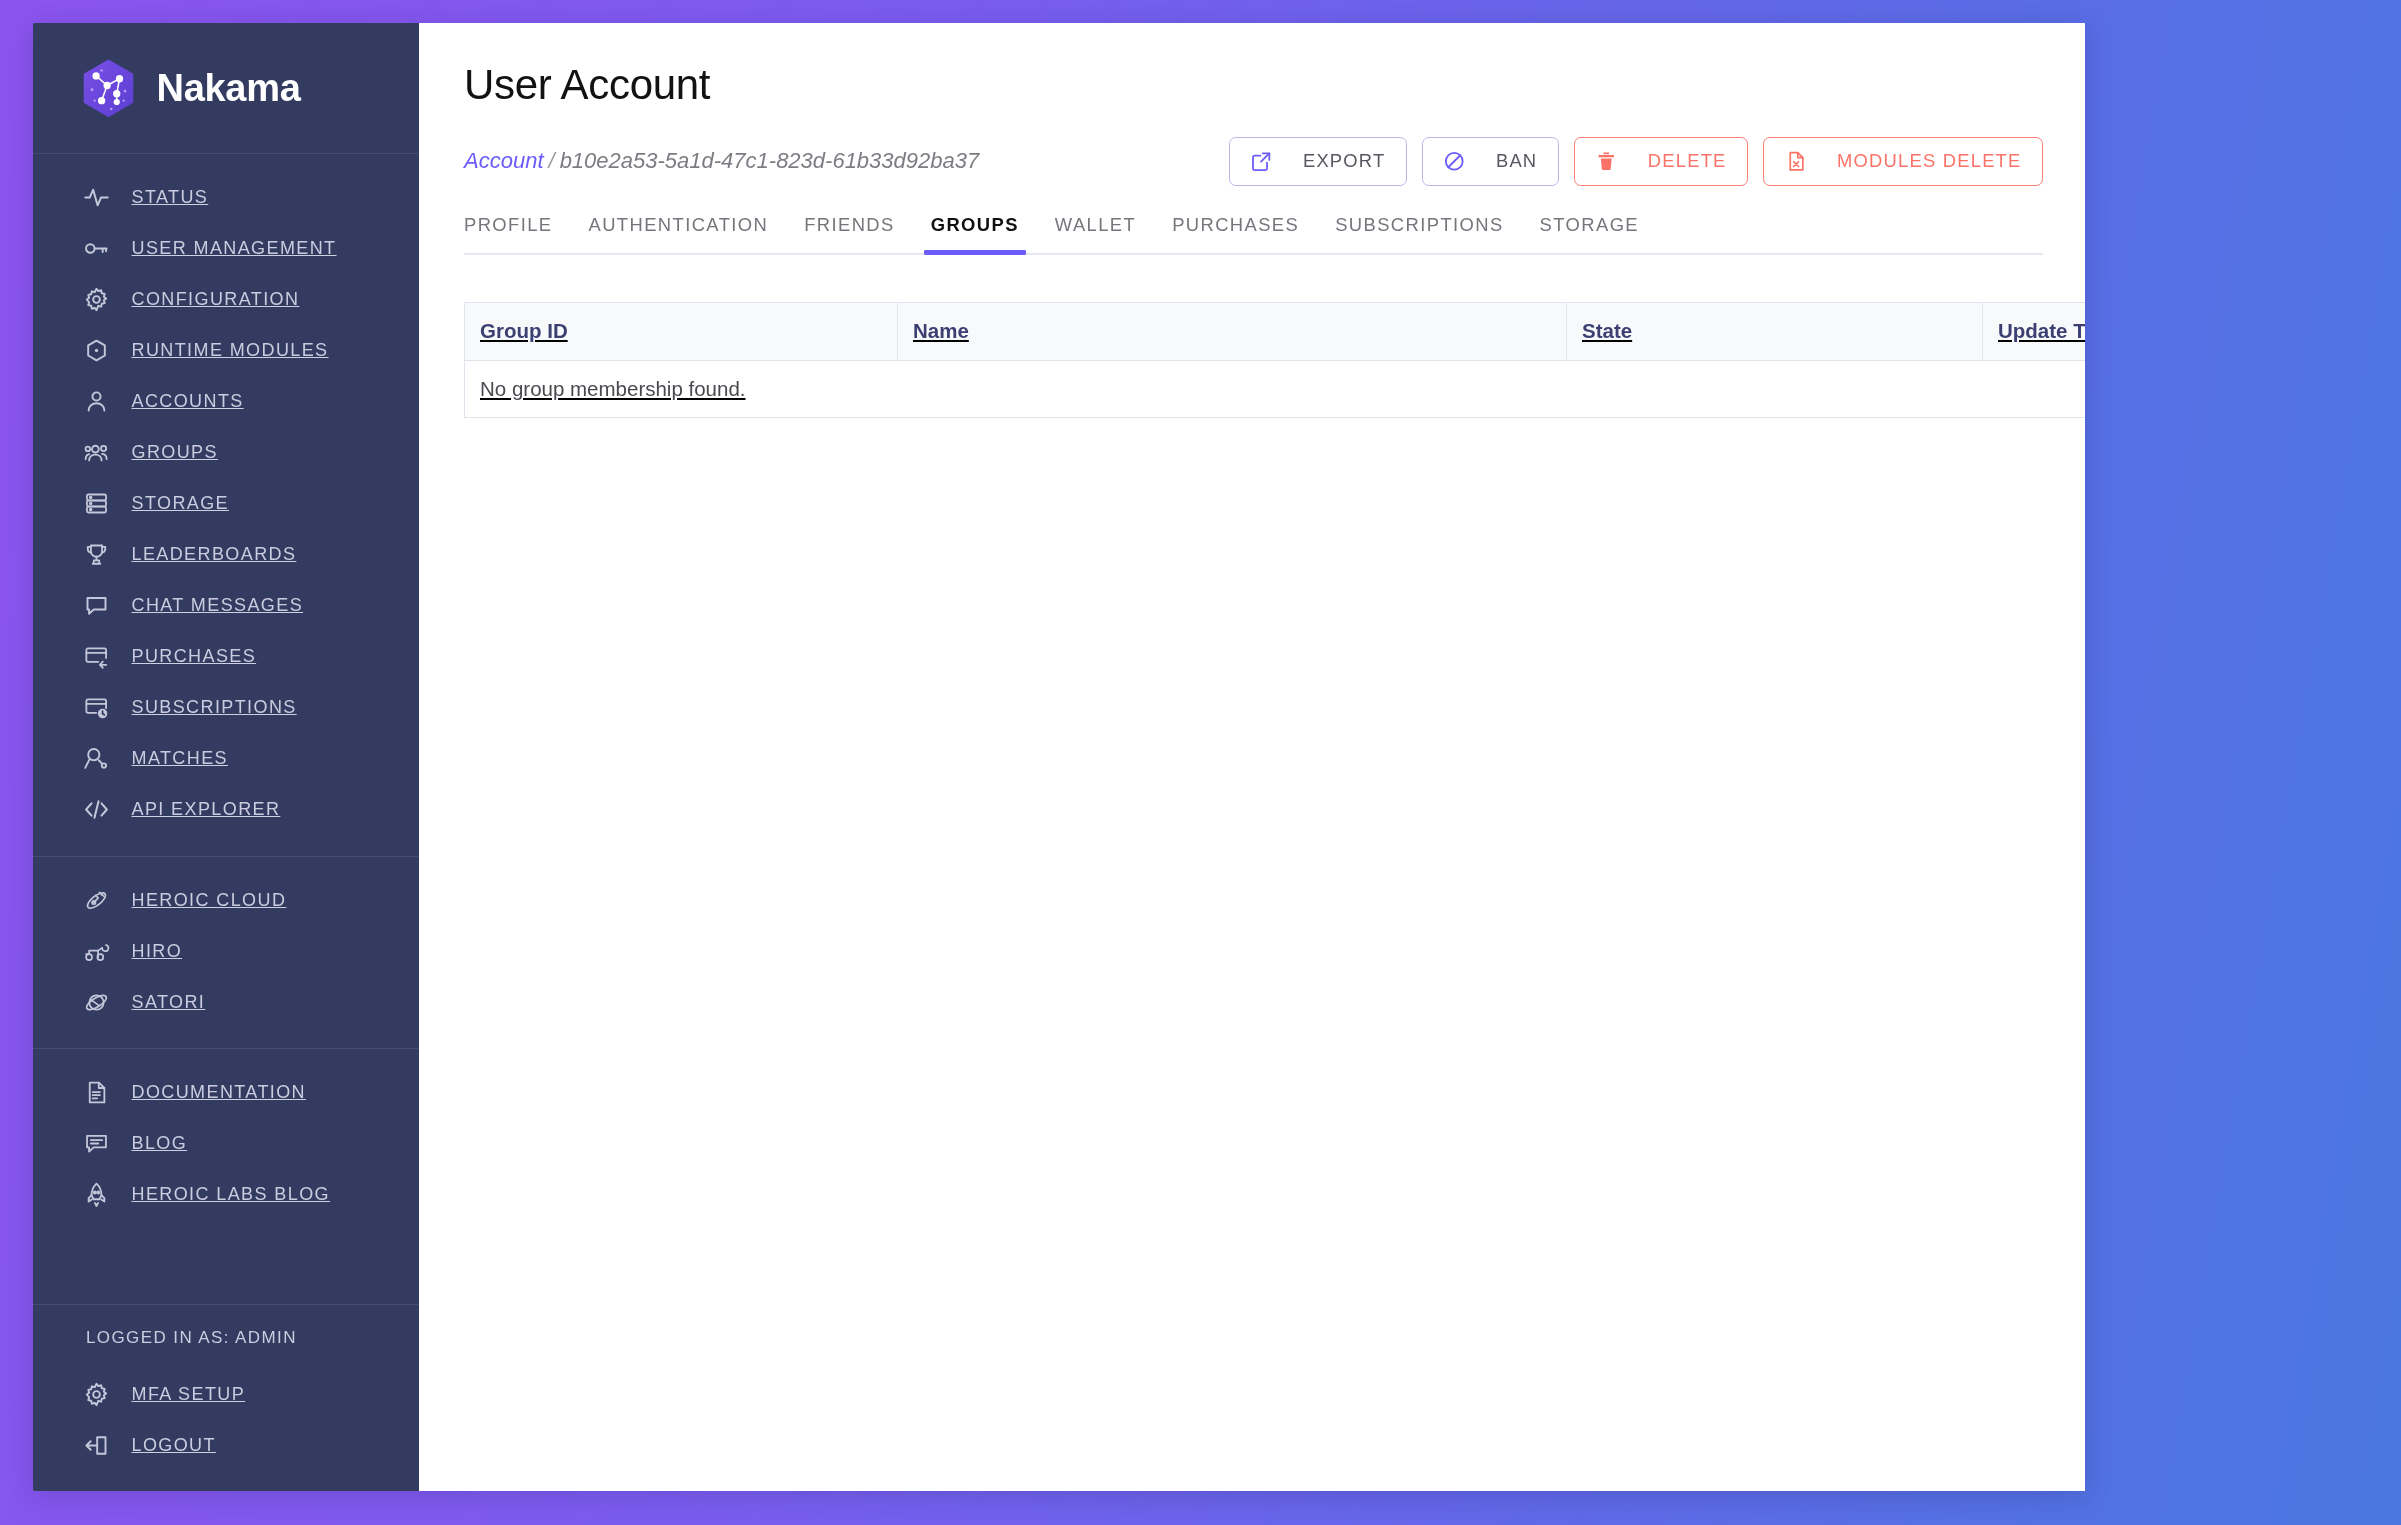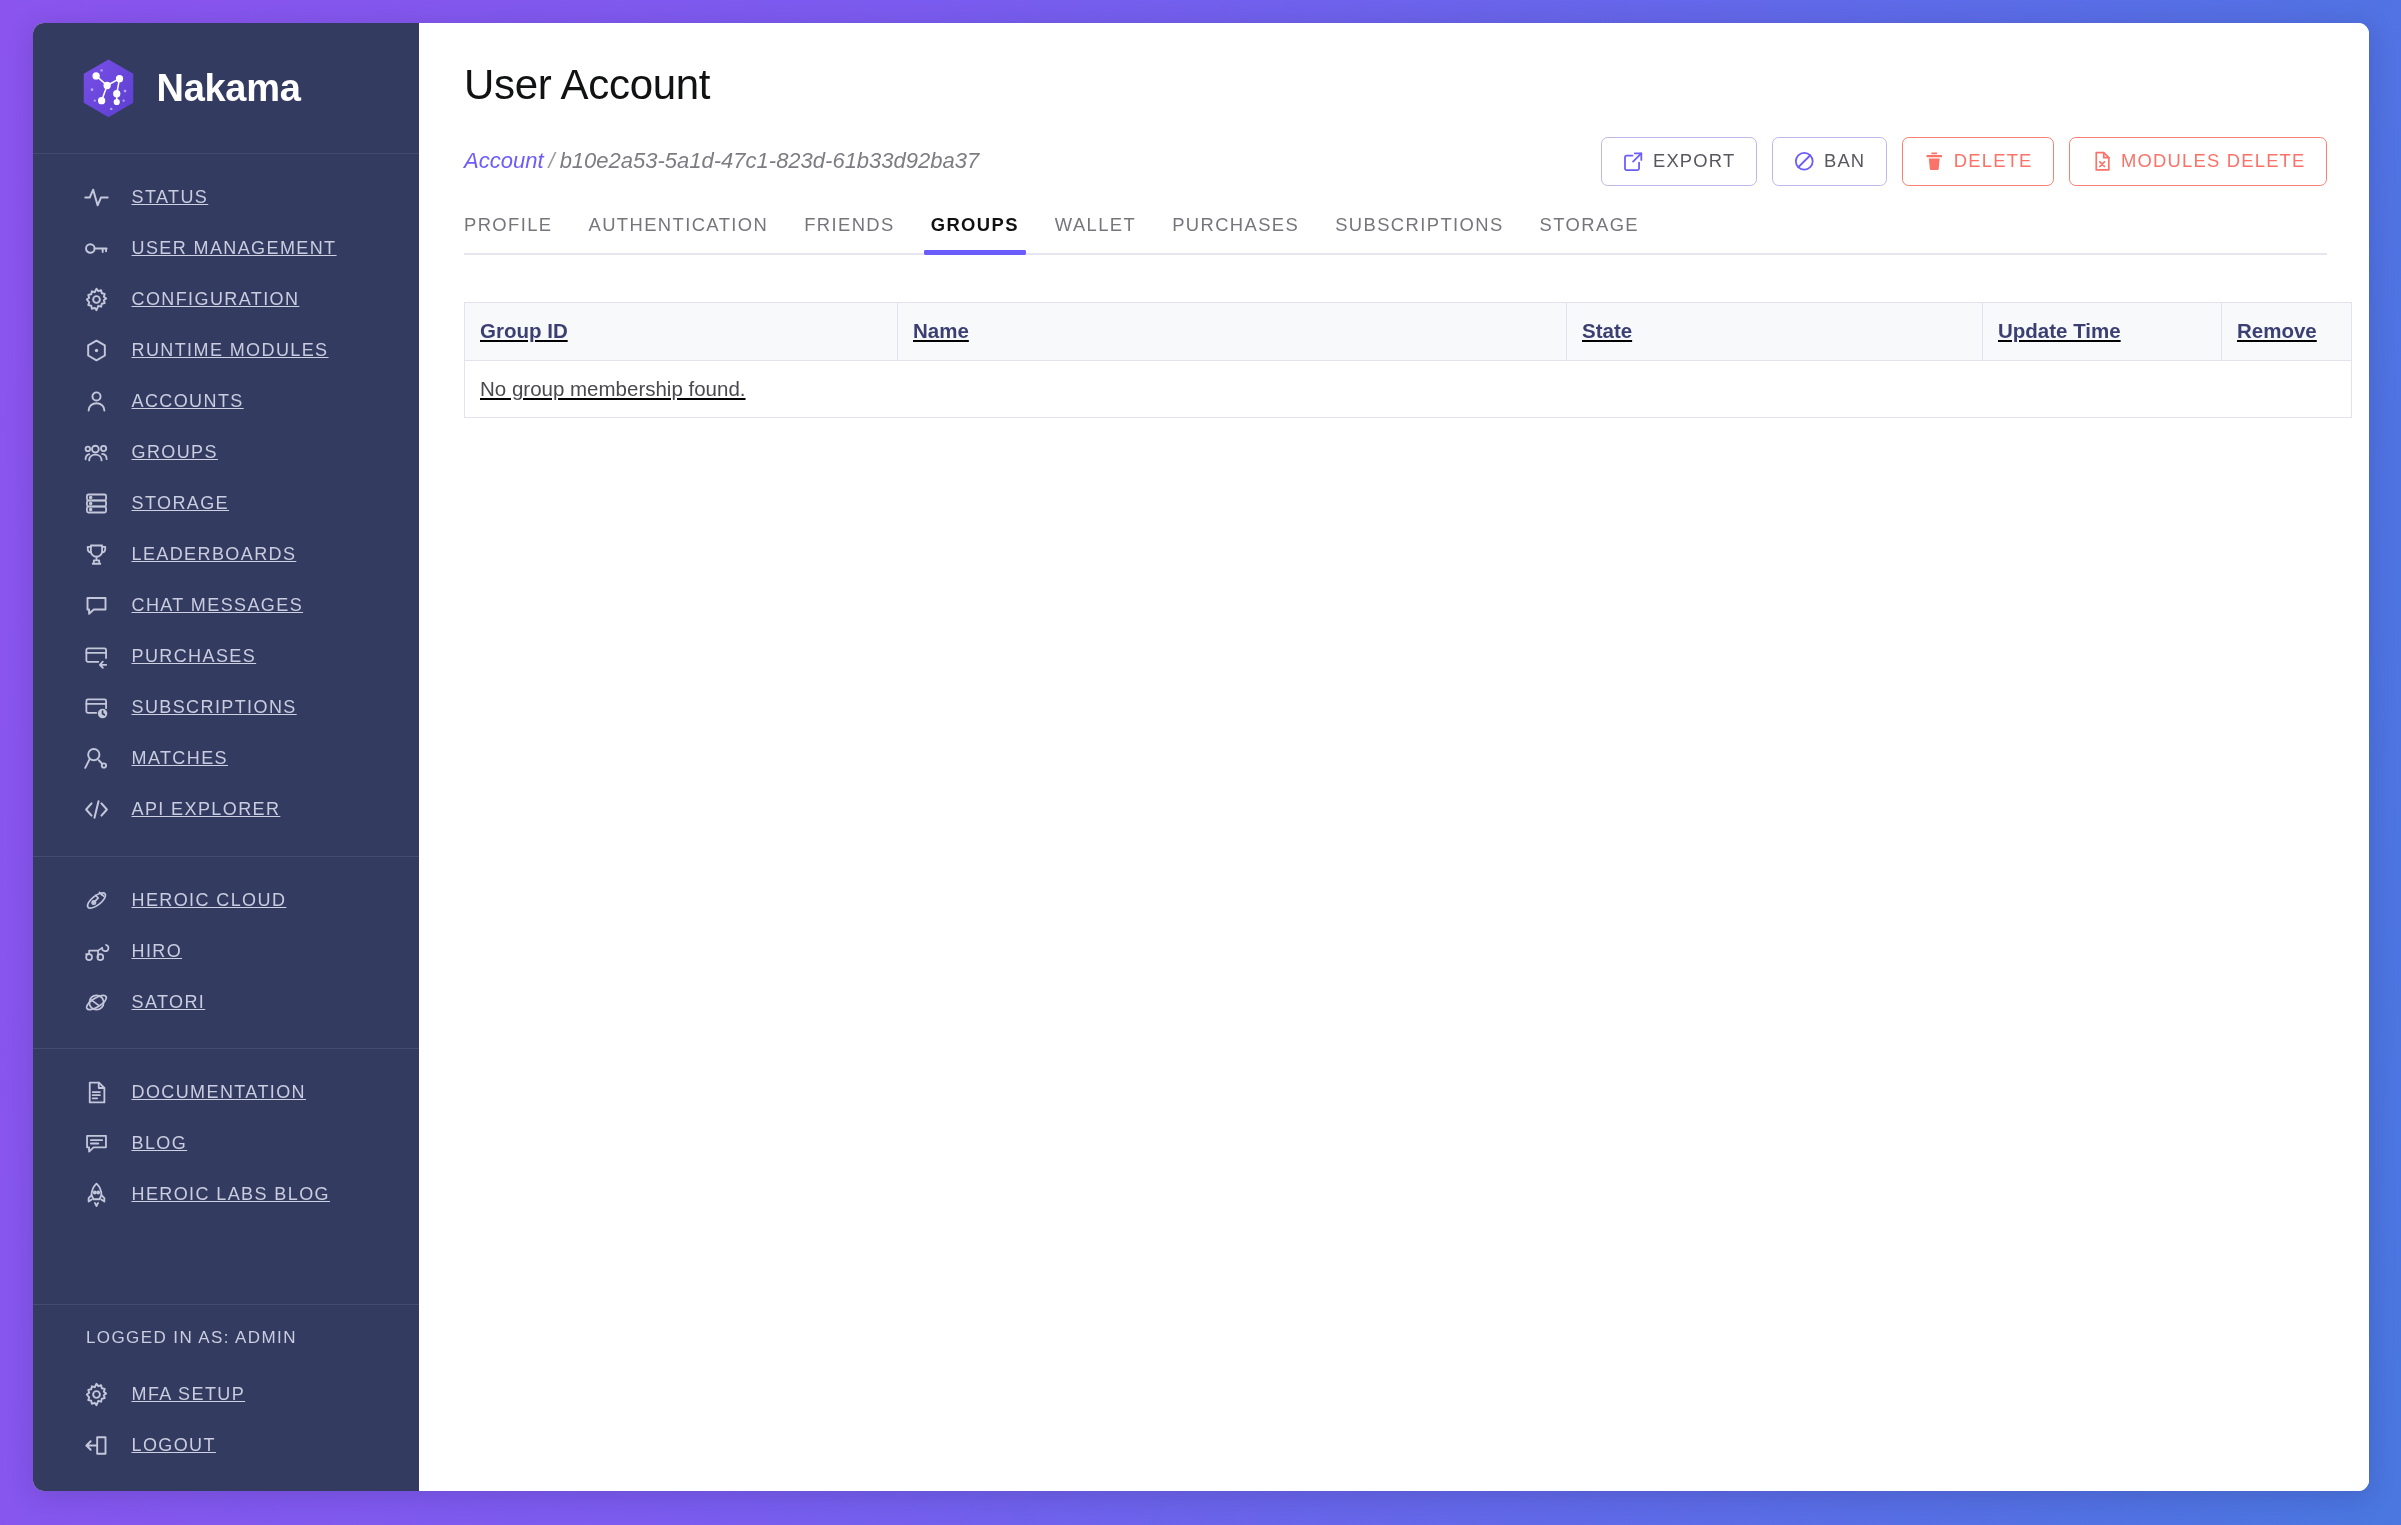--- a/index.html
+++ b/index.html
@@ -9,23 +9,23 @@
     overflow: hidden;
   }
   body {
     background: linear-gradient(100deg, #8b54ee 0%, #7b5cf0 35%, #5f6ae8 70%, #4a77e0 100%);
   }
 
   
   #app-card {
     position: absolute;
     left: 33px; top: 23px;
-    width: 2336px; height: 1468px;
+    width: 2052px; height: 1468px;
     background: #ffffff;
-    border-radius: 11px;
+    border-radius: 1px;
     display: flex;
     overflow: hidden;
     box-shadow: 0 4.1px 27px rgba(30,20,80,.18);
   }
 
   
   #sidebar {
     width: 386px;
     flex: 0 0 386px;
     background: #343b61;
@@ -127,21 +127,21 @@
   .actions {
     margin-left: auto;
     display: flex;
     gap: 15px;
     align-items: center;
   }
   .btn {
     height: 49px;
     display: inline-flex;
     align-items: center;
-    gap: 8px;
+    gap: 30px;
     padding: 0 20.5px;
     border-radius: 6.8px;
     background: #fff;
     font-size: 18.4px;
     letter-spacing: 1.2px;
     cursor: pointer;
     white-space: nowrap;
   }
   .btn svg { width: 22.5px; height: 22.5px; display: block; flex: 0 0 22.5px; }
   .btn.neutral { border: 1.4px solid #bdb7e9; color: #57575f; }

